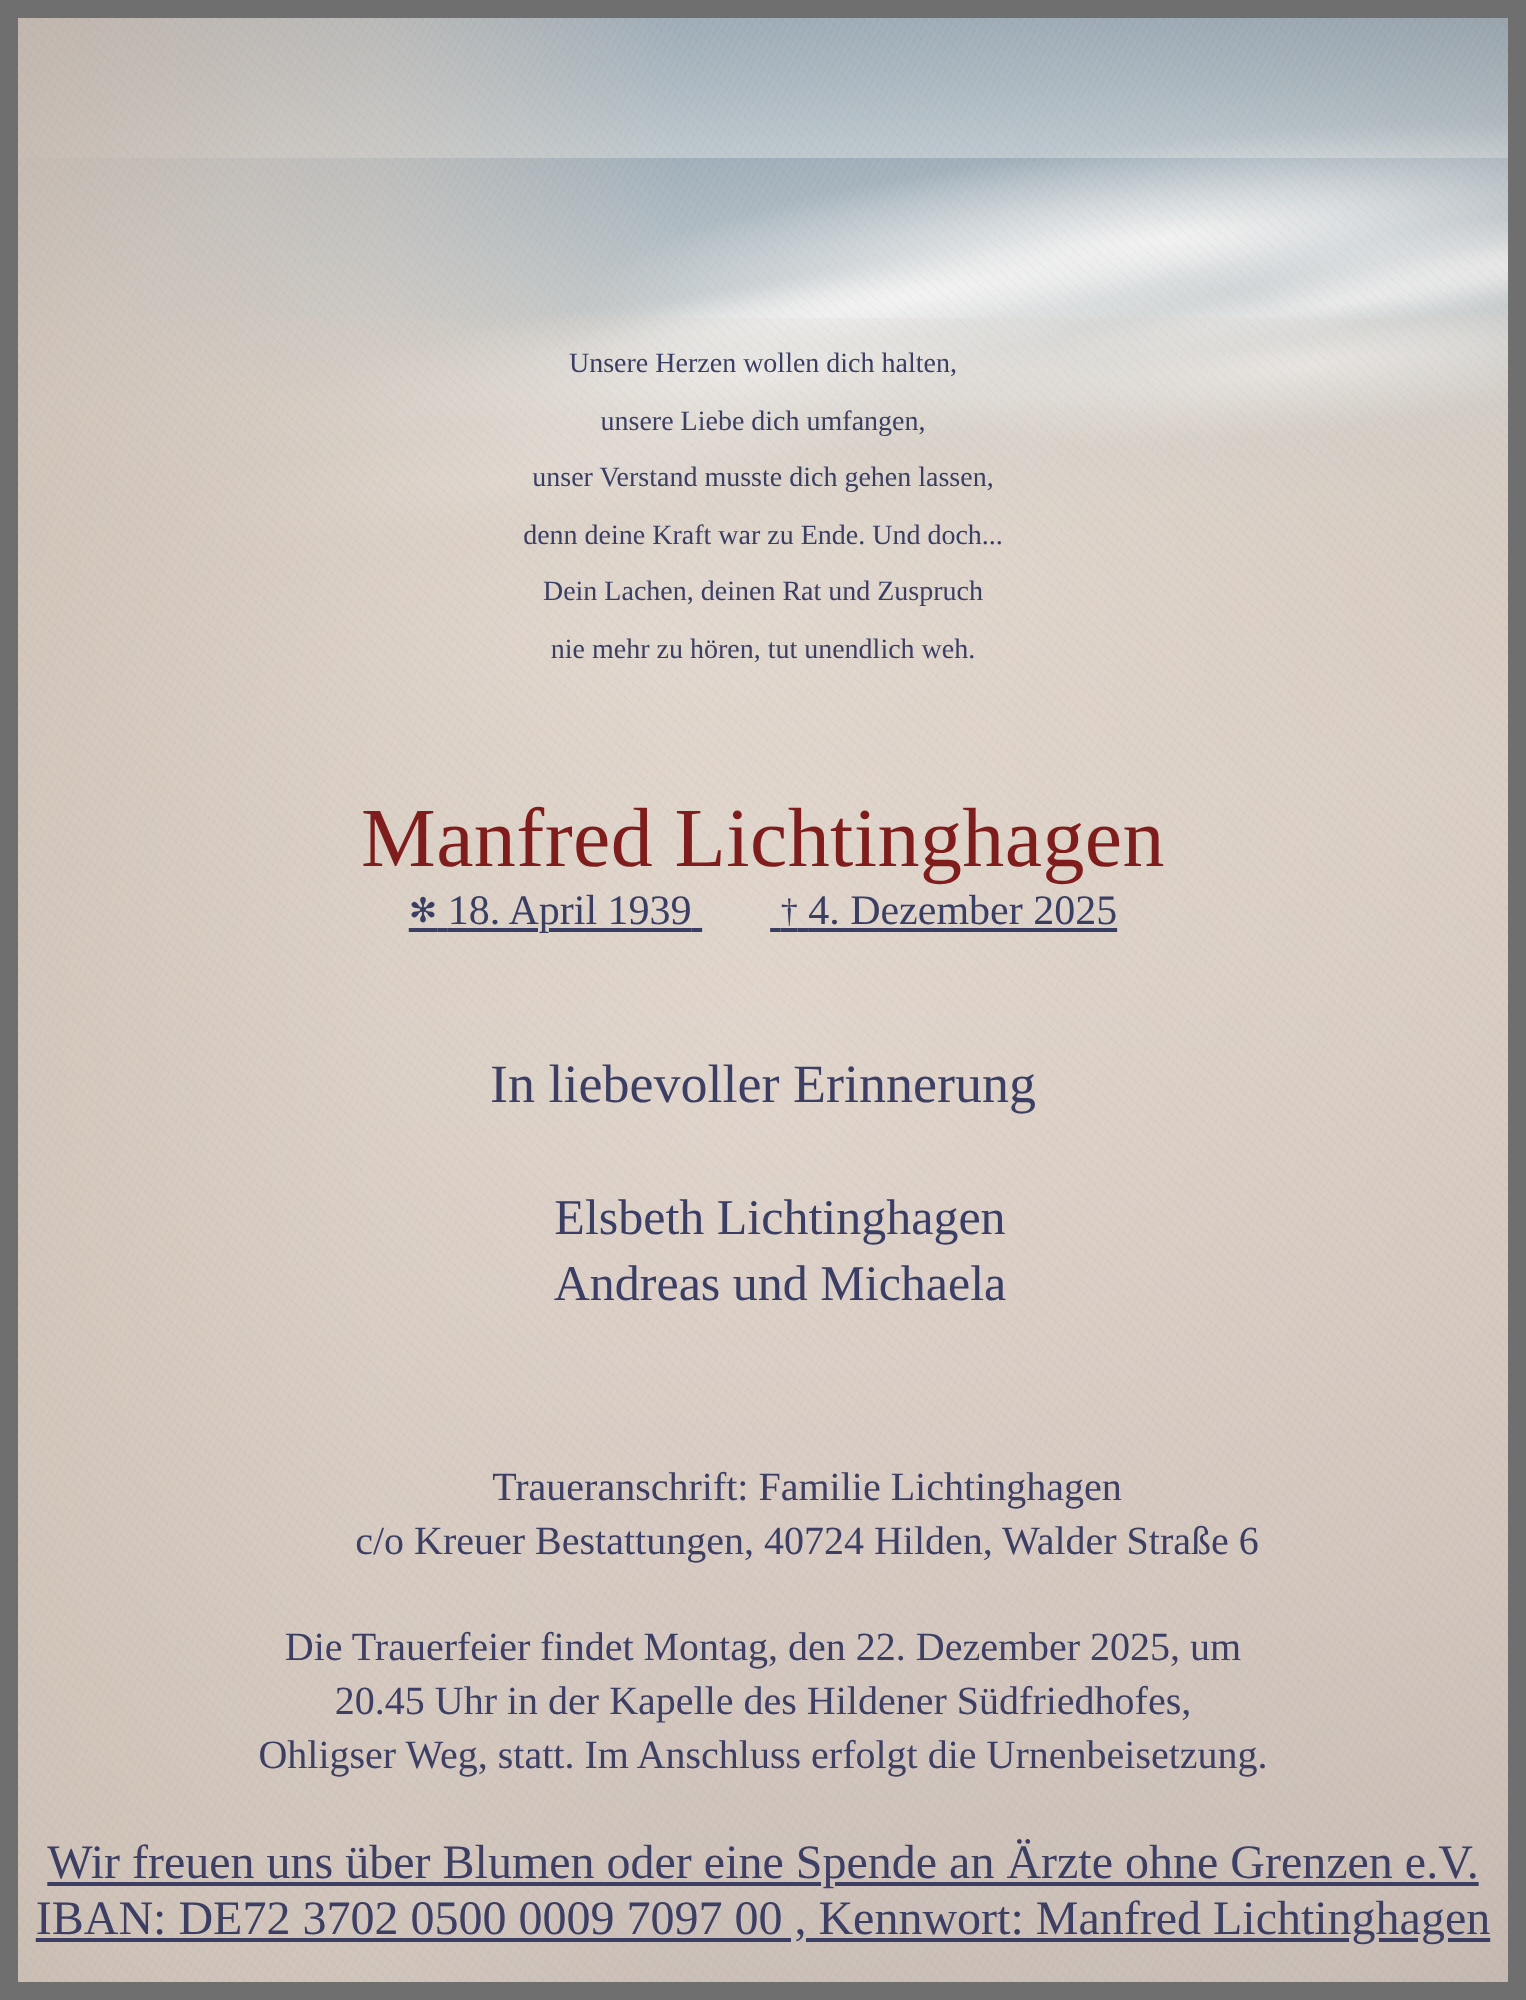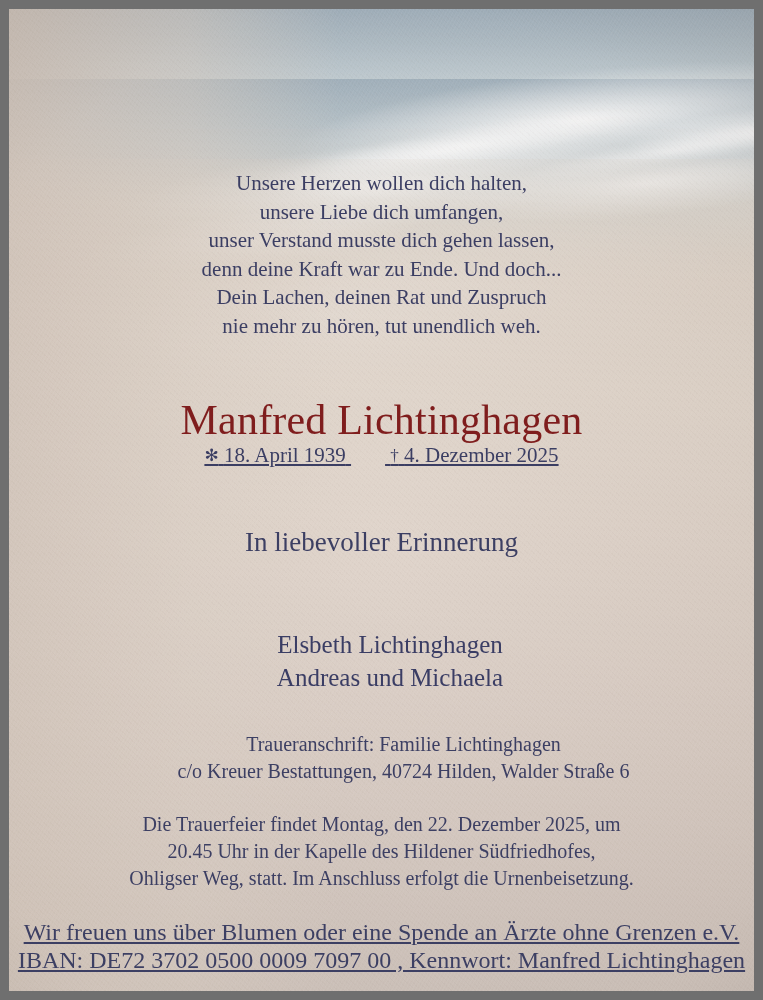--- a/index.html
+++ b/index.html
@@ -135,21 +135,21 @@
     width: 100%;
     height: 100%;
     text-align: center;
     color: #3c3f63;
   }
 
   .poem {
     position: absolute;
     left: 0; right: 0;
     top: 160px;
-    font-size: 21px;
+    font-size: 14px;
     line-height: 28.5px;
     color: #3b3e63;
   }
   .poem div { white-space: nowrap; }
 
   .name {
     position: absolute;
     left: 0; right: 0;
     top: 386px;
     font-size: 42px;
@@ -178,21 +178,20 @@
     line-height: 28px;
   }
 
   .family {
     position: absolute;
     left: 17px; right: 0;
     top: 584px;
     font-size: 25px;
     line-height: 33px;
     color: #3a3d64;
-    margin-top: 35px;
   }
 
   .address {
     position: absolute;
     left: 0; right: 0;
     top: 722px;
     font-size: 20px;
     line-height: 27px;
     padding-left: 44px;
   }

